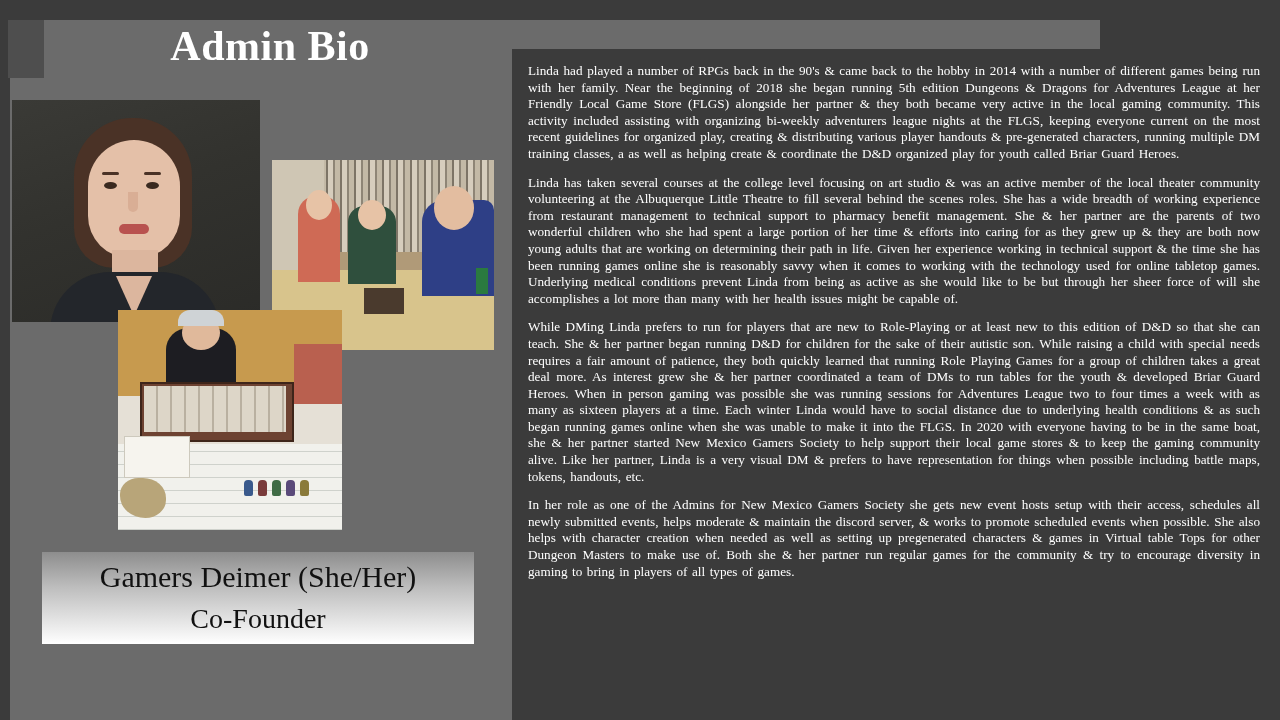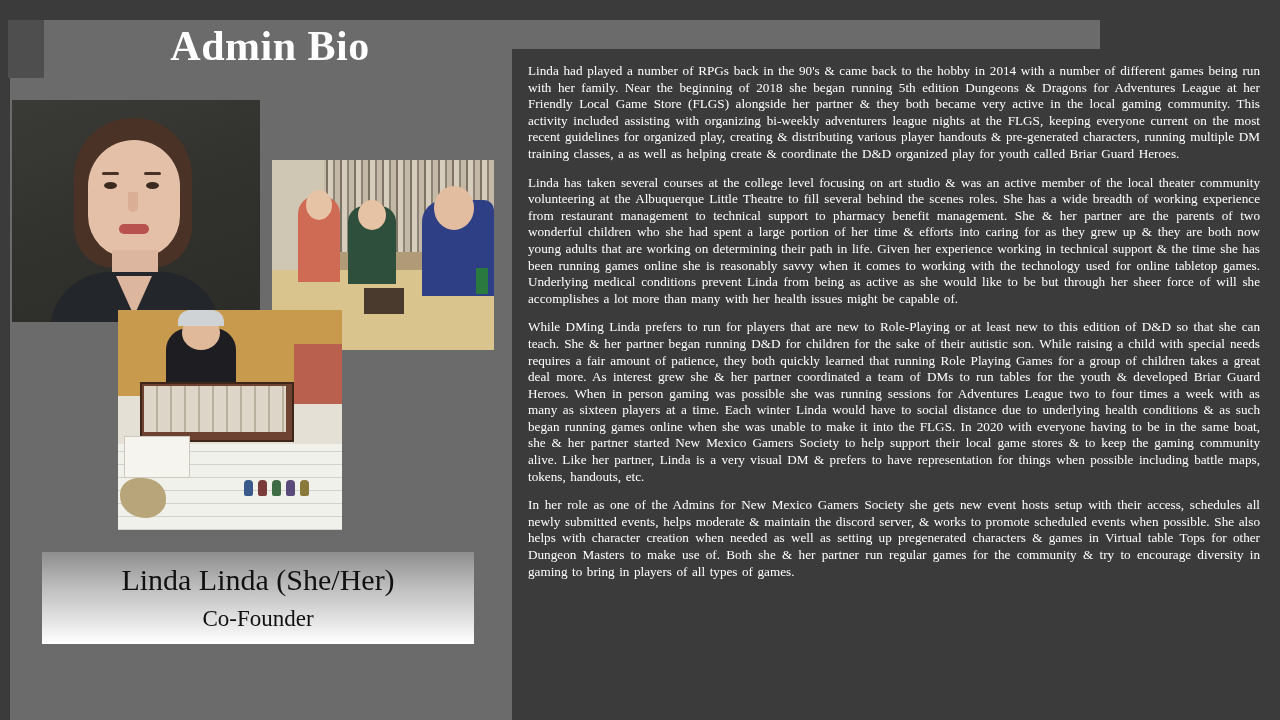--- a/index.html
+++ b/index.html
@@ -304,21 +304,21 @@
     align-items: center;
     justify-content: center;
   }
   .name-main {
     font-size: 30px;
     color: #111;
     font-family: "Liberation Serif", serif;
     line-height: 1.05;
   }
   .name-role {
-    font-size: 23px;
+    font-size: 28px;
     color: #111;
     font-family: "Liberation Serif", serif;
     margin-top: 10px;
   }
 
   
   .text-panel {
     position: absolute;
     left: 512px;
     top: 28px;
@@ -398,21 +398,21 @@
     <div class="pt-figs">
       <div class="pt-fig" style="left:0px;"></div>
       <div class="pt-fig" style="left:14px; background:#7a3b3b;"></div>
       <div class="pt-fig" style="left:28px; background:#3f6b45;"></div>
       <div class="pt-fig" style="left:42px; background:#5a4a7a;"></div>
       <div class="pt-fig" style="left:56px; background:#8a7a3a;"></div>
     </div>
   </div>
 
   <div class="name-banner">
-    <div class="name-main">Linda Linda (She/Her)</div>
+    <div class="name-main">Gamers Deimer (She/Her)</div>
     <div class="name-role">Co-Founder</div>
   </div>
 
   <div class="text-panel">
     <p>Linda had played a number of RPGs back in the 90's &amp; came back to the hobby in 2014 with a number of different games being run with her family.  Near the beginning of 2018 she began running 5th edition Dungeons &amp; Dragons for Adventures League at her Friendly Local Game Store (FLGS) alongside her partner &amp; they both became very active in the local gaming community.  This activity included assisting with organizing bi-weekly adventurers league nights at the FLGS, keeping everyone current on the most recent guidelines for organized play, creating &amp; distributing various player handouts &amp; pre-generated characters, running multiple DM training classes, a  as well as helping create &amp; coordinate the D&amp;D organized play for youth called Briar Guard Heroes.</p>
     <p>Linda has taken several courses at the college level focusing on art studio &amp; was an active member of the local theater community volunteering at the Albuquerque Little Theatre to fill several behind the scenes roles. She has a wide breadth of working experience from restaurant management to technical support to pharmacy benefit management.  She &amp; her partner are the parents of two wonderful children who she had spent a large portion of her time &amp; efforts into caring for as they grew up &amp; they are both now young adults that are working on determining their path in life.  Given her experience working in technical support &amp; the time she has been running games online she is reasonably savvy when it comes to working with the technology used for online tabletop games. Underlying medical conditions prevent Linda from being as active as she would like to be but through her sheer force of will she accomplishes a lot more than many with her health issues might be capable of.</p>
     <p>While DMing Linda prefers to run for players that are new to Role-Playing or at least new to this edition of D&amp;D so that she can teach. She &amp; her partner began running D&amp;D for children for the sake of their autistic son. While raising a child with special needs requires a fair amount of patience, they both quickly learned that running Role Playing Games for a group of children takes a great deal more. As interest grew she &amp; her partner coordinated a team of DMs to run tables for the youth &amp; developed Briar Guard Heroes. When in person gaming was possible she was running sessions for Adventures League two to four times a week with as many as sixteen players at a time. Each winter Linda would have to social distance due to underlying health conditions &amp; as such began running games online when she was unable to make it into the FLGS. In 2020 with everyone having to be in the same boat, she &amp; her partner started New Mexico Gamers Society to help support their local game stores &amp; to keep the gaming community alive. Like her partner, Linda is a very visual DM &amp; prefers to have representation for things when possible including battle maps, tokens, handouts, etc.</p>
     <p>In her role as one of the Admins for New Mexico Gamers Society she gets new event hosts setup with their access, schedules all newly submitted events, helps moderate &amp; maintain the discord server, &amp; works to promote scheduled events when possible.  She also helps with character creation when needed as well as setting up pregenerated characters &amp; games in Virtual table Tops for other Dungeon Masters to make use of. Both she &amp; her partner run regular games for the community &amp; try to encourage diversity in gaming to bring in players of all types of games.</p>
   </div>
 

